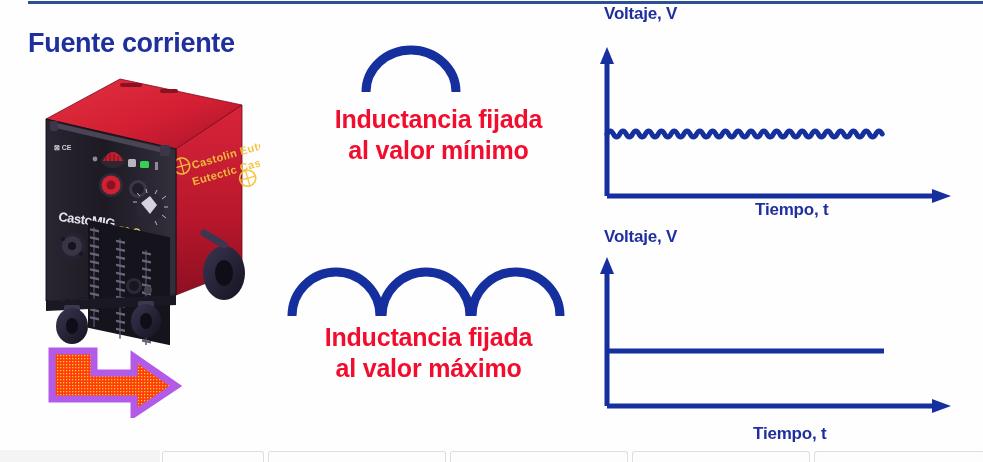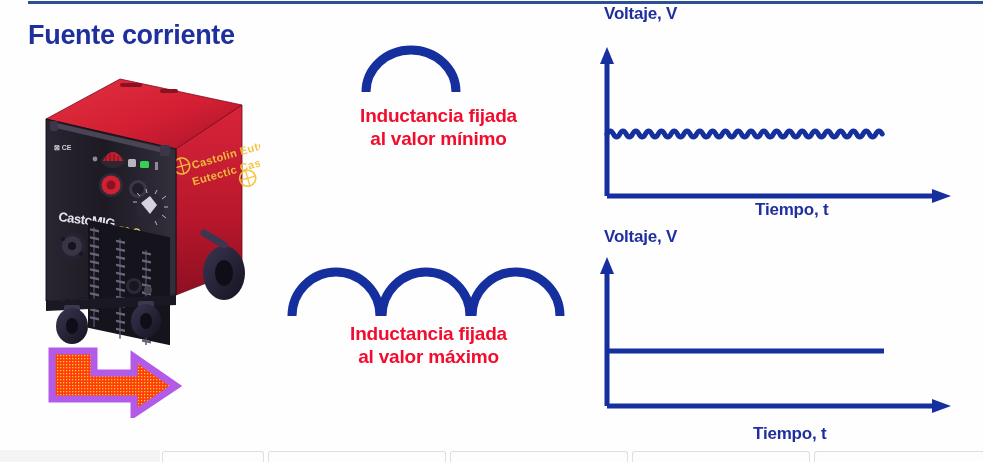--- a/index.html
+++ b/index.html
@@ -23,21 +23,21 @@
     top: 1px;
     width: 955px;
     height: 3px;
     background: #2d4f94;
   }
 
   
   .heading {
     position: absolute;
     left: 28px;
-    top: 20px;
+    top: 28px;
     font-size: 27px;
     font-weight: bold;
     color: #1f2f9e;
     letter-spacing: -0.3px;
     white-space: nowrap;
   }
 
   
   .welder {
     position: absolute;
@@ -70,21 +70,21 @@
     top: 266px;
     width: 280px;
     height: 52px;
   }
 
   
   .red-label {
     position: absolute;
     color: #f20d2e;
     font-weight: bold;
-    font-size: 19px;
+    font-size: 25px;
     line-height: 1.23;
     text-align: center;
     white-space: pre-line;
     letter-spacing: -0.2px;
   }
   .red-label.one { left: 286px; top: 104px; width: 305px; }
   .red-label.two { left: 276px; top: 322px; width: 305px; }
 
   
   .chart {

